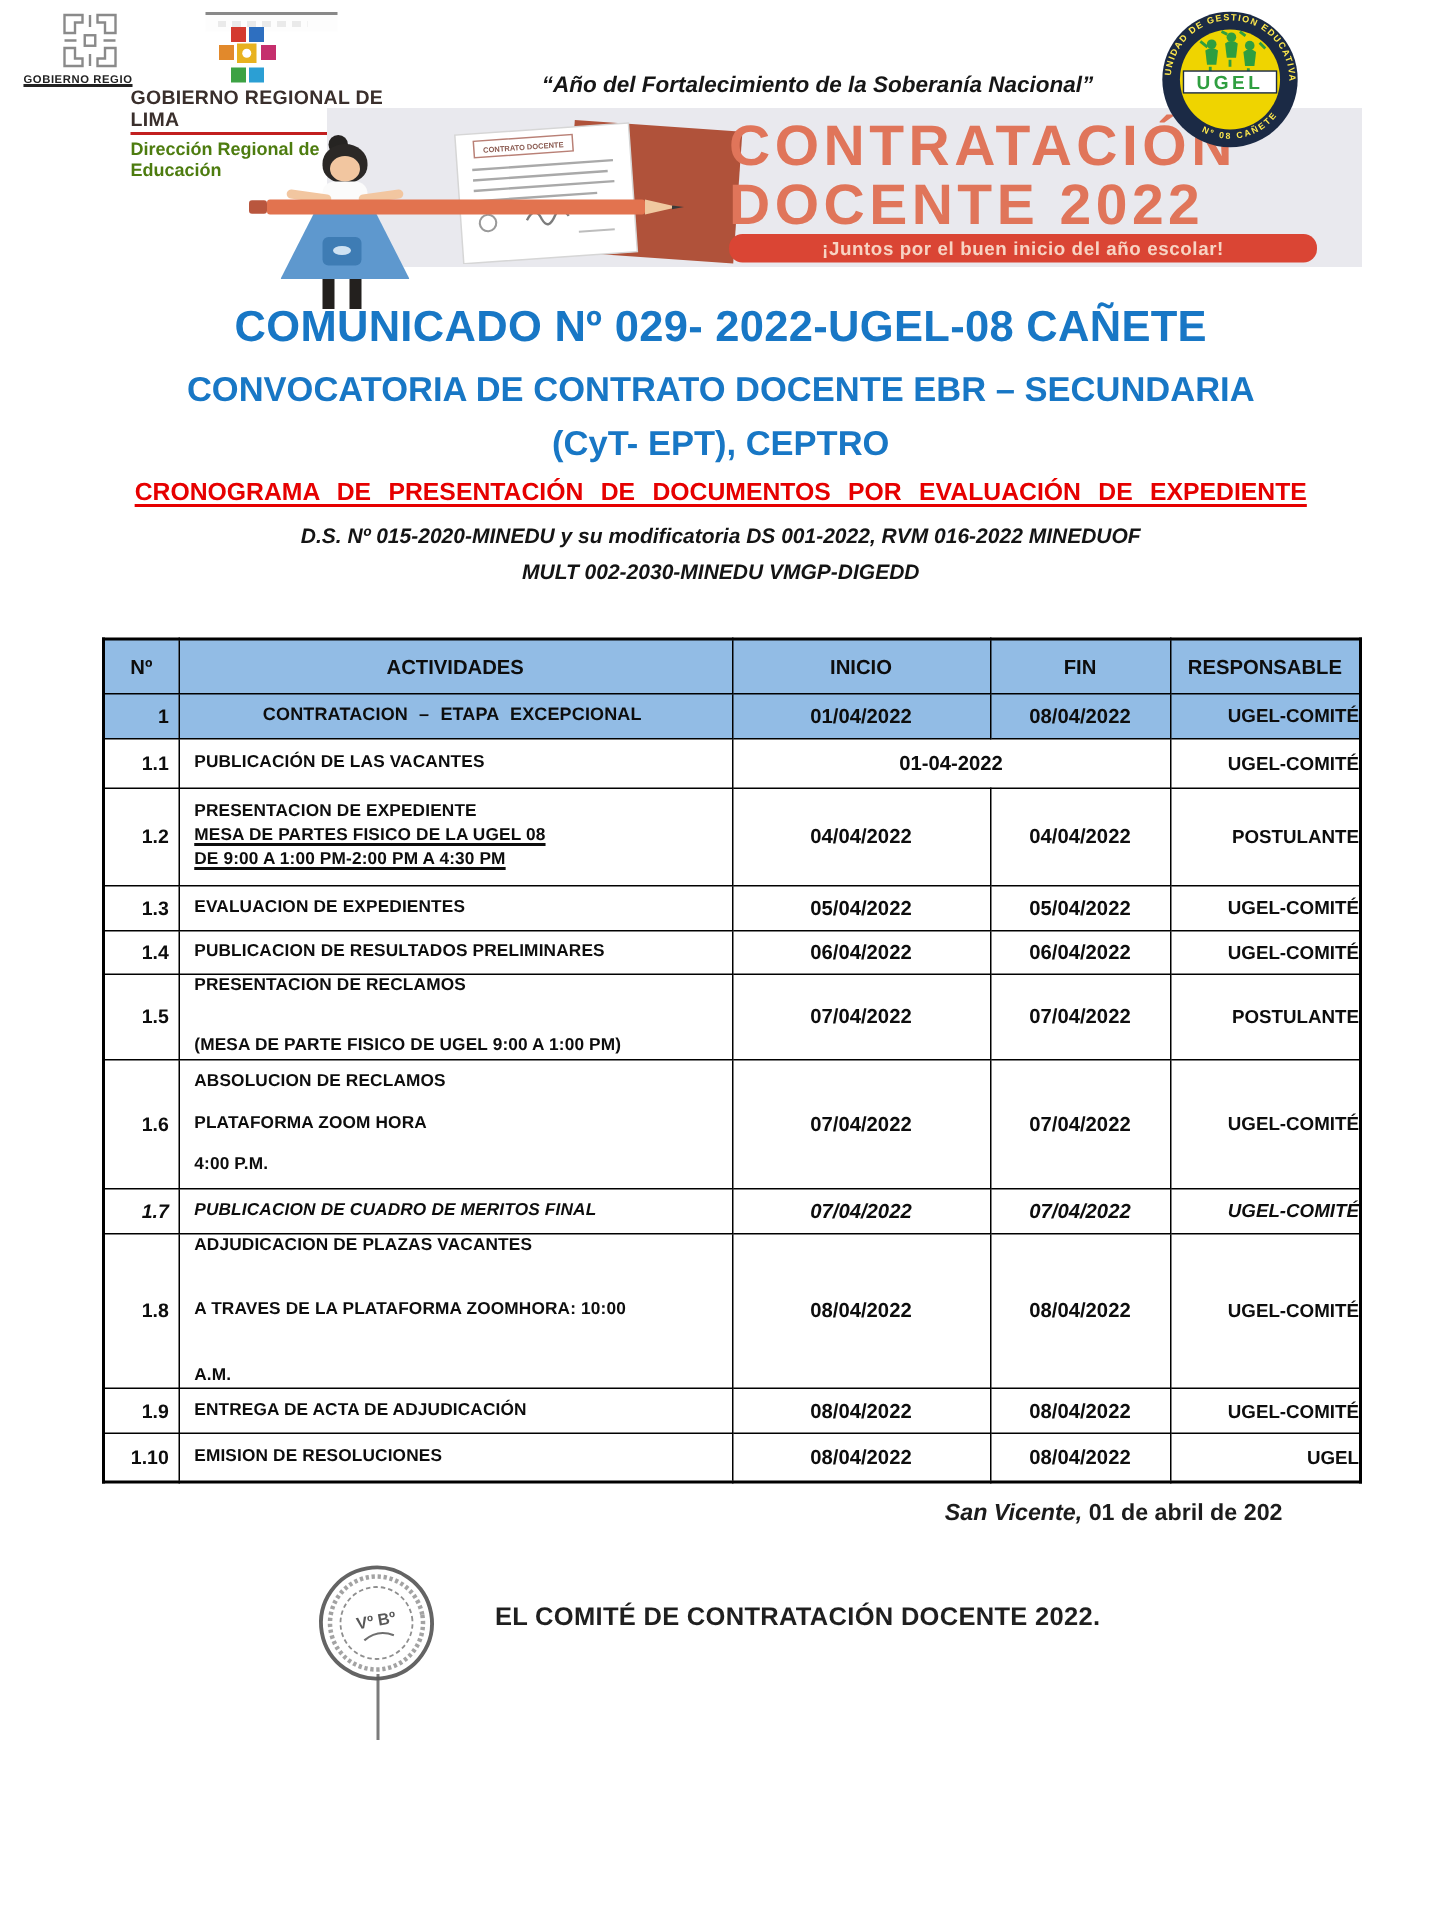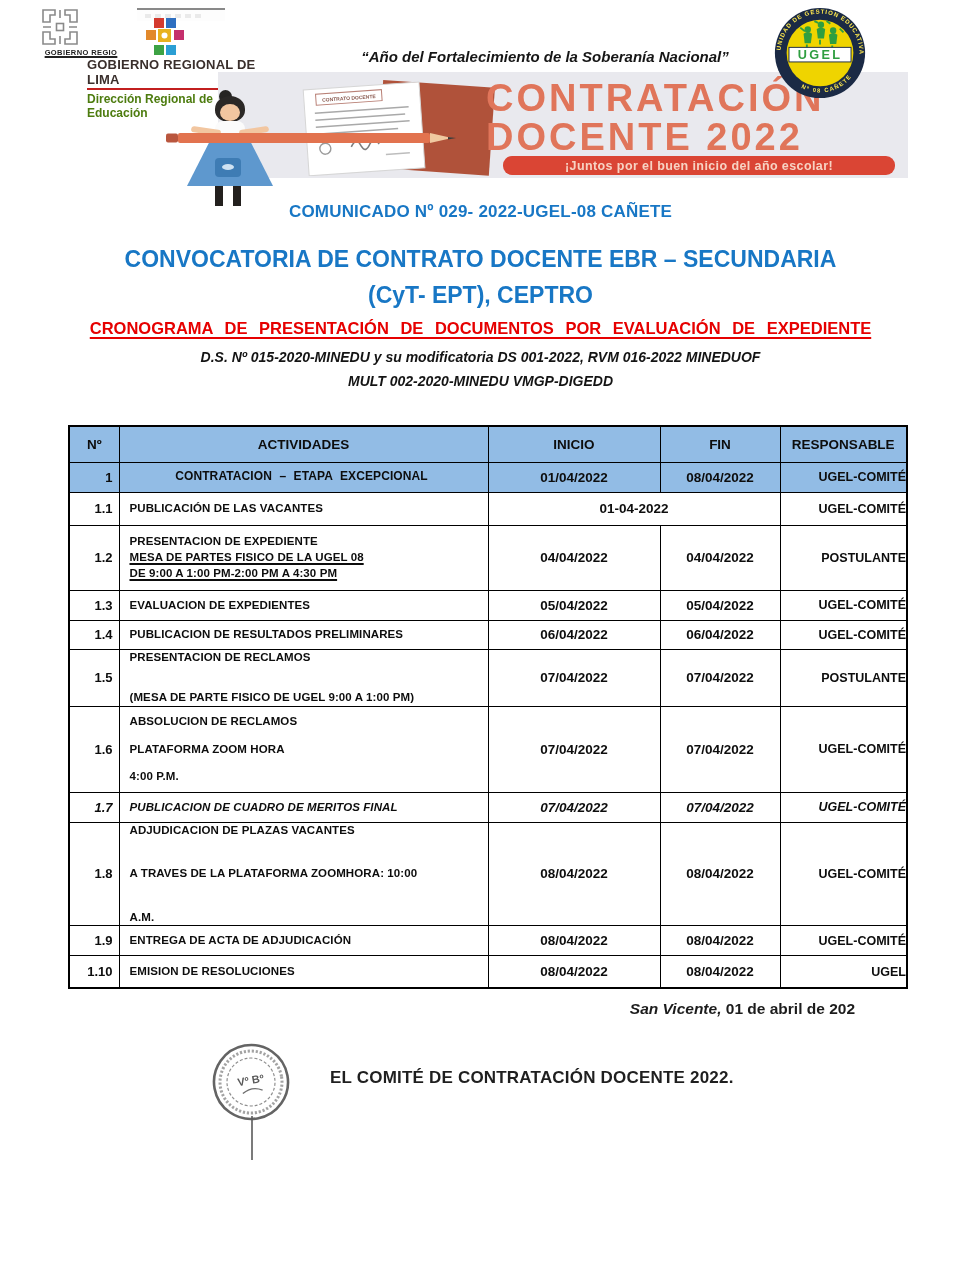--- a/index.html
+++ b/index.html
@@ -7,21 +7,21 @@
   body { font-family:"Liberation Sans", sans-serif; }
 
   .page {
     position:relative; width:961px; height:1274px; background:#fff;
     overflow:hidden; margin:0 auto;
   }
 
   
   .corner-logo { position:absolute; left:40px; top:7px; width:40px; height:40px; }
   .corner-caption {
-    position:absolute; left:33px; top:48px; width:96px; text-align:center;
+    position:absolute; left:4px; top:48px; width:96px; text-align:center;
     font-size:7.5px; font-weight:800; letter-spacing:.4px; color:#222;
     text-decoration:underline; text-decoration-thickness:1.5px;
   }
 
   
   .faded-fragment {
     position:absolute; left:137px; top:8px; width:88px; height:13px;
     background:#fcfcfc; border-top:2px solid #2a2a2a; opacity:.55;
   }
   .faded-fragment::after {
@@ -50,21 +50,21 @@
     position:absolute; left:218px; top:72px; width:690px; height:106px;
     background:#e9e9ee;
   }
   .banner-docs { position:absolute; left:70px; top:8px; width:215px; height:96px; }
   .banner-title {
     position:absolute; left:268px; top:7px; width:410px;
     color:var(--banner-coral,#e0755a); font-weight:800; line-height:1.02;
     font-size:38px; letter-spacing:3px; white-space:nowrap;
   }
   .banner-ribbon {
-    position:absolute; left:285px; top:84px; width:392px; height:19px;
+    position:absolute; left:268px; top:84px; width:392px; height:19px;
     background:var(--ribbon-red,#da4534); border-radius:9px;
     display:flex; align-items:center; justify-content:center;
     color:#f7d3c3; font-size:12.5px; font-weight:800; letter-spacing:.4px;
     white-space:nowrap;
   }
 
   
   .woman { position:absolute; left:157px; top:90px; width:160px; height:118px; z-index:3; }
   .w-bun   { position:absolute; left:62px; top:0;  width:13px; height:13px; border-radius:50%; background:#262422; }
   .w-hair  { position:absolute; left:58px; top:6px; width:30px; height:26px; border-radius:50% 50% 45% 45%; background:#2b2826; }
@@ -77,21 +77,21 @@
   .w-pocket{ position:absolute; left:58px; top:68px; width:26px; height:19px; border-radius:4px; background:#3e7cb4; }
   .w-pocket::after { content:""; position:absolute; left:7px; top:6px; width:12px; height:6px; border-radius:50%; background:#cfe2f2; }
   .w-legL  { position:absolute; left:58px; top:96px; width:8px; height:20px; background:#23201e; }
   .w-legR  { position:absolute; left:76px; top:96px; width:8px; height:20px; background:#23201e; }
 
   .pencil { position:absolute; left:166px; top:130px; width:294px; height:16px; z-index:4; }
 
   
   .t-comunicado {
     position:absolute; left:0; top:202px; width:100%; text-align:center;
-    color:var(--title-blue,#1877c5); font-size:17px; font-weight:800; letter-spacing:.2px;
+    color:var(--title-blue,#1877c5); font-size:29px; font-weight:800; letter-spacing:.2px;
   }
   .t-conv1 {
     position:absolute; left:0; top:246px; width:100%; text-align:center;
     color:var(--title-blue,#1877c5); font-size:23px; font-weight:800;
   }
   .t-conv2 {
     position:absolute; left:0; top:282px; width:100%; text-align:center;
     color:var(--title-blue,#1877c5); font-size:23px; font-weight:800;
   }
   .t-cronograma {
@@ -246,21 +246,21 @@
     <text font-size="6.2" font-weight="bold" fill="#ffe94d" letter-spacing="1.5">
       <textPath href="#sealBot" startOffset="34%">Nº 08 CAÑETE</textPath>
     </text>
   </svg>
 
   <div class="t-comunicado">COMUNICADO Nº 029- 2022-UGEL-08 CAÑETE</div>
   <div class="t-conv1">CONVOCATORIA DE CONTRATO DOCENTE EBR – SECUNDARIA</div>
   <div class="t-conv2">(CyT- EPT), CEPTRO</div>
   <div class="t-cronograma">CRONOGRAMA DE PRESENTACIÓN DE DOCUMENTOS POR EVALUACIÓN DE EXPEDIENTE</div>
   <div class="t-legal1">D.S. Nº 015-2020-MINEDU y su modificatoria DS 001-2022, RVM 016-2022 MINEDUOF</div>
-  <div class="t-legal2">MULT 002-2020-MINEDU VMGP-DIGEDD</div>
+  <div class="t-legal2">MULT 002-2030-MINEDU VMGP-DIGEDD</div>
 
   <table class="sched">
     <colgroup>
       <col style="width:50px">
         <col style="width:369px">
         <col style="width:172px">
       <col style="width:120px">
         <col style="width:127px">
     </colgroup>
     <thead>

